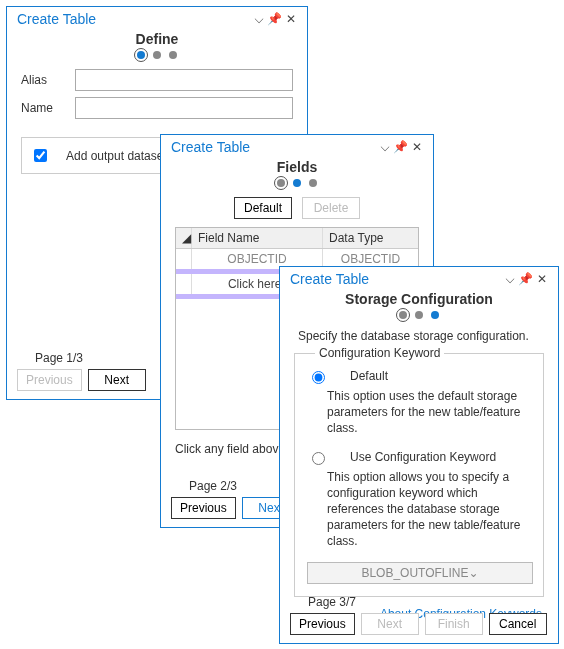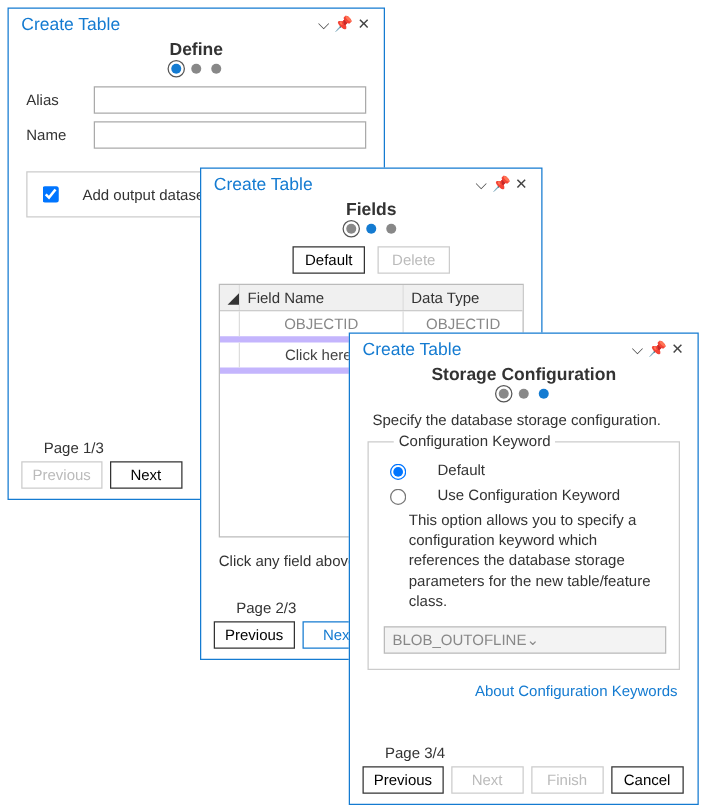--- a/index.html
+++ b/index.html
@@ -179,21 +179,21 @@
   }
   .combo-box {
     flex: 1;
     height: 22px;
     border: 1px solid #bbb;
     background: #f3f3f3;
     color: #888;
     padding: 2px 6px;
     display: flex;
     align-items: center;
-    justify-content: flex-start;
+    justify-content: center;
   }
   .link {
     display: block;
     text-align: right;
     margin: 10px 16px 4px 0;
     color: #147bd1;
     cursor: pointer;
   }
 </style>
 </head>
@@ -287,33 +287,34 @@
     <span class="dot"></span>
     <span class="dot" style="background:#147bd1;"></span>
   </div>
   <div class="desc">Specify the database storage configuration.</div>
   <div class="fieldset">
     <span class="legend">Configuration Keyword</span>
     <div class="radio-row">
       <input type="radio" name="cfg" checked="" style="">
       <span>Default</span>
     </div>
+    <div class="radio-desc">This option uses the default storage parameters for the new table/feature class.</div>
     <div class="radio-row">
       <input type="radio" name="cfg" style="">
       <span>Use Configuration Keyword</span>
     </div>
     <div class="radio-desc">This option allows you to specify a configuration keyword which references the database storage parameters for the new table/feature class.</div>
     <div class="combo">
       <div class="combo-box">
         <span>BLOB_OUTOFLINE</span>
         <span>⌄</span>
       </div>
     </div>
   </div>
   <a class="link">About Configuration Keywords</a>
-  <div class="page-indicator">Page 3/4</div>
+  <div class="page-indicator">Page 3/7</div>
   <div class="footer">
     <button class="btn">Previous</button>
     <button class="btn disabled">Next</button>
     <button class="btn disabled">Finish</button>
     <button class="btn">Cancel</button>
   </div>
 </div>
 
 </body></html>

